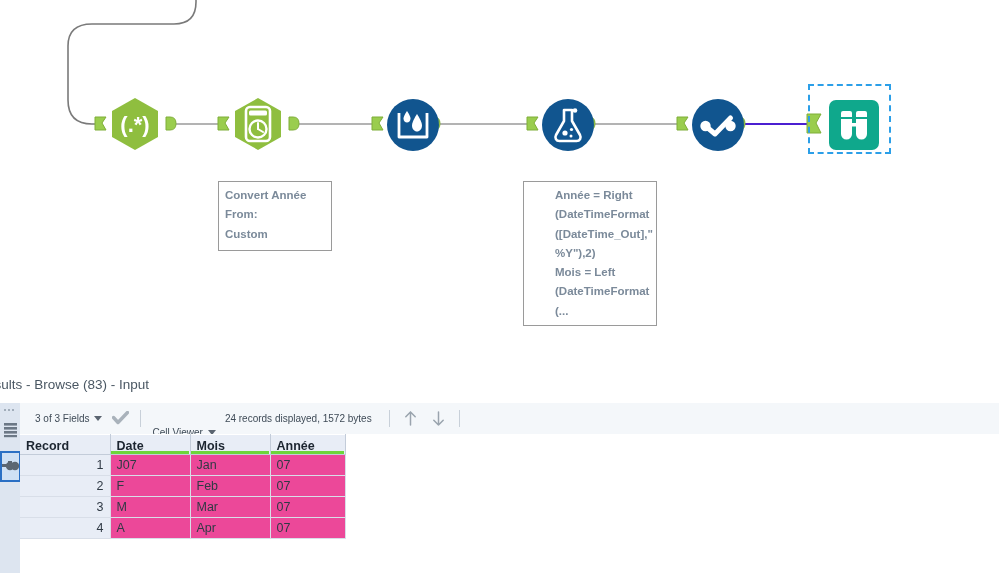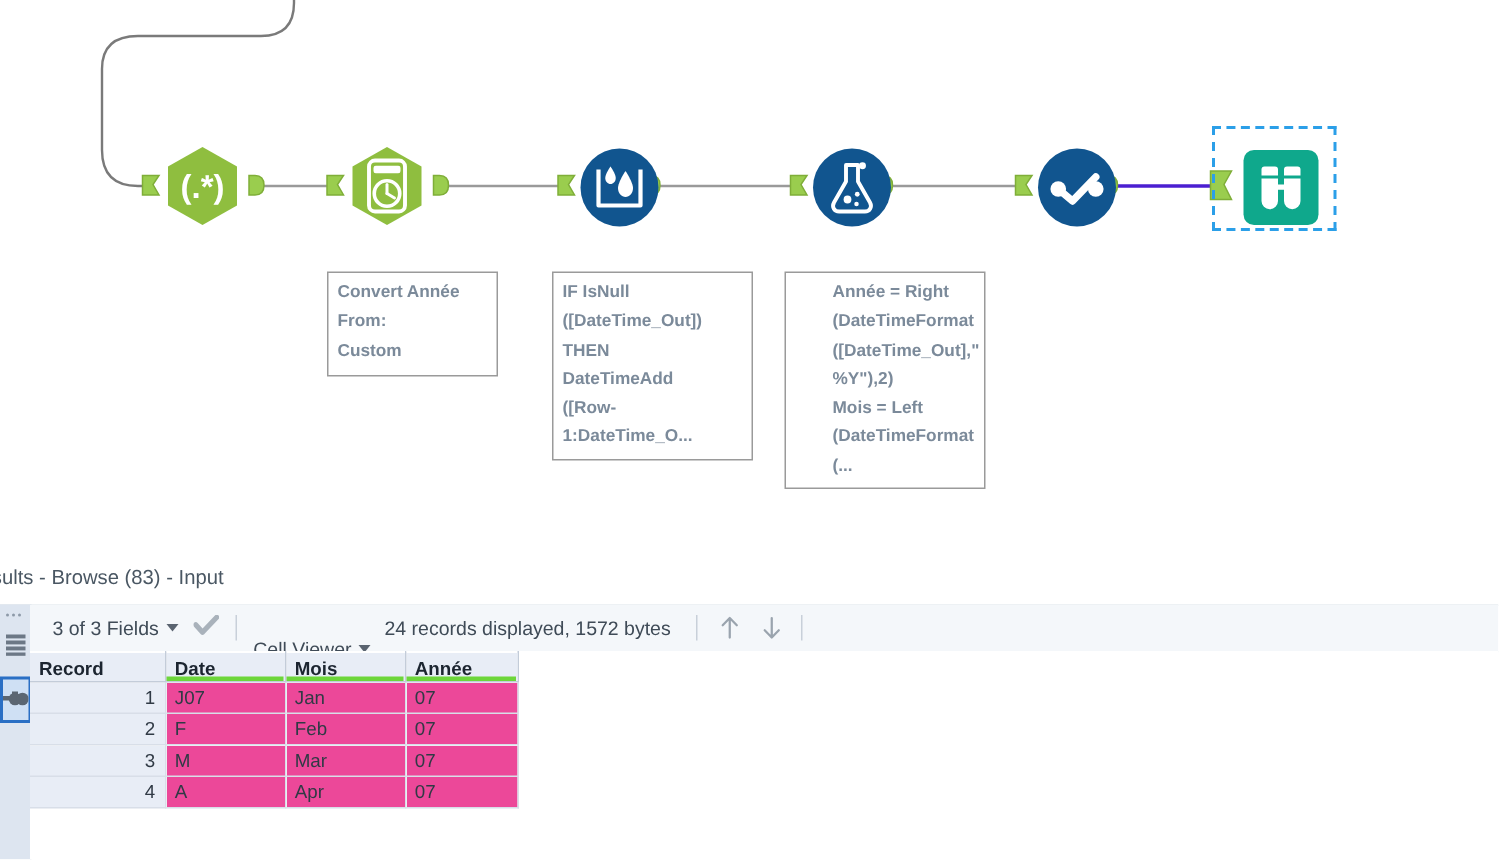--- a/index.html
+++ b/index.html
@@ -111,21 +111,21 @@
   }
 
   #toolbar {
     position: absolute;
     left: 20px; top: 33px;
     width: 979px; height: 31px;
     background: #f4f7fa;
     border-bottom: 1px solid #dfe6ee;
     display: flex;
     align-items: center;
-    font-size: 13px;
+    font-size: 10px;
     color: #3f4b57;
   }
   .tb-item { display:flex; align-items:center; gap:5px; white-space:nowrap; }
   #tb-fields { margin-left: 15px; }
   .caret {
     width: 0; height: 0;
     border-left: 4px solid transparent;
     border-right: 4px solid transparent;
     border-top: 5px solid #5a6470;
     display:block;
@@ -313,26 +313,20 @@
         <path d="M15,22 h11 v15 a5.5,5.5 0 0 1 -11,0 Z" fill="#ffffff"></path>
         <path d="M30,22 h11 v15 a5.5,5.5 0 0 1 -11,0 Z" fill="#ffffff"></path>
         <rect x="25" y="26" width="6" height="3.5" fill="#ffffff"></rect>
       </svg>
     </div>
 
     <div class="annot" style="left:218px; top:153px; width:114px; height:70px;">Convert Année
 From:
 Custom</div>
 
-    <div class="annot" style="left:368px; top:153px; width:134px; height:126px;">IF IsNull
-([DateTime_Out])
-THEN
-DateTimeAdd
-([Row-
-1:DateTime_O...</div>
 
     <div class="annot" style="left:523px; top:153px; width:134px; height:145px;padding-left:31px;">Année = Right
 (DateTimeFormat
 ([DateTime_Out],"
 %Y"),2)
 Mois = Left
 (DateTimeFormat
 (...</div>
   </div>
 

